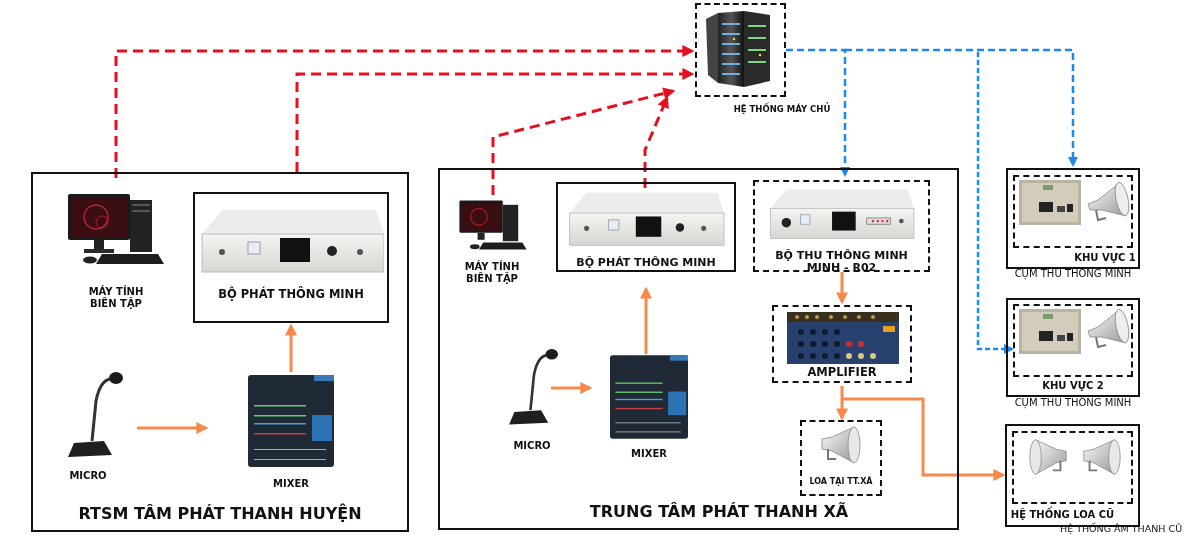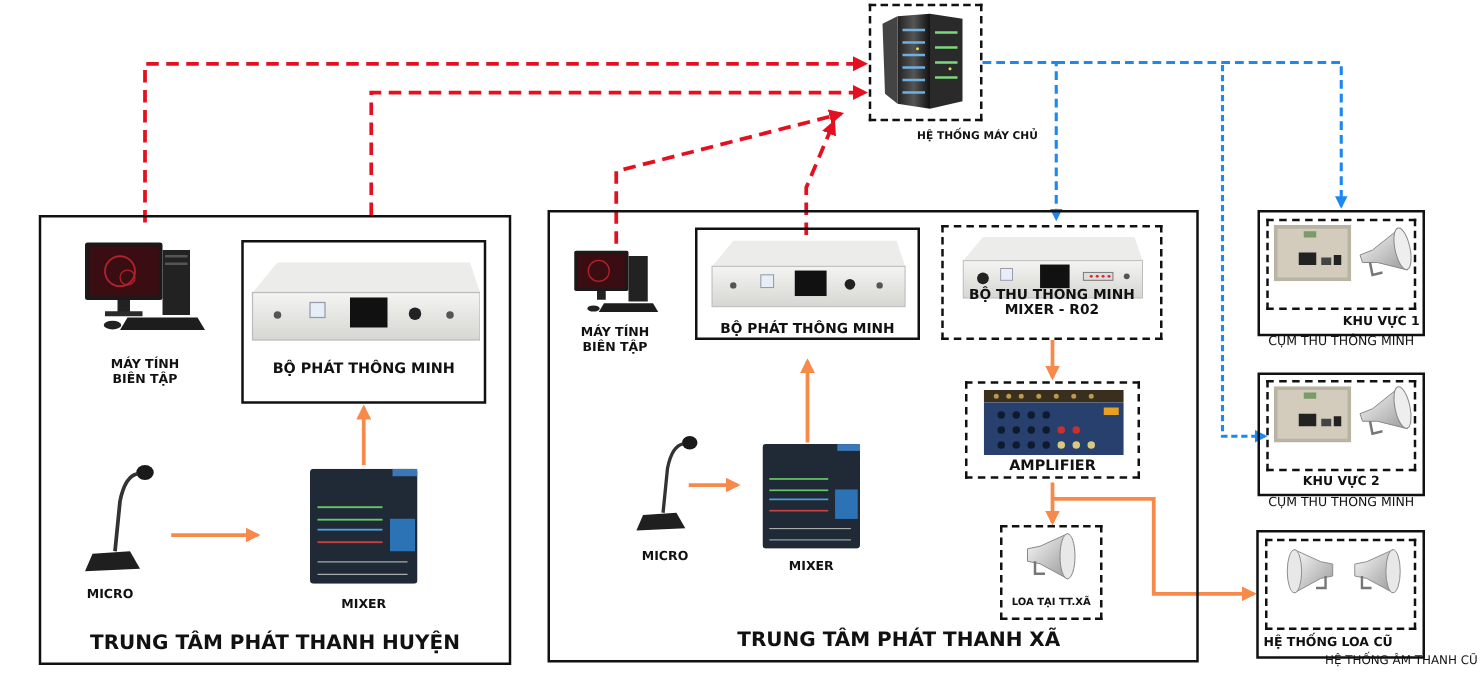--- a/index.html
+++ b/index.html
@@ -149,21 +149,21 @@
   <g fill="#c84040">
       <rect x="6" y="58" width="52" height="1.5"></rect>
     </g>
   <g fill="#aaa">
       <rect x="6" y="74" width="72" height="1"></rect>
       <rect x="6" y="84" width="72" height="1"></rect>
     </g>
 </svg>
 <div class="lbl lbl-s" style="left:248px;top:478px;width:86px;">MIXER</div>
 
-<div class="lbl lbl-l" style="left:31px;top:505px;width:378px;">TRUNG TÂM PHÁT THANH HUYỆN</div>
+<div class="lbl lbl-l" style="left:31px;top:505px;width:378px;">RTSM TÂM PHÁT THANH HUYỆN</div>
 
 <div class="box-solid" style="left:438px;top:168px;width:521px;height:362px;"></div>
 
 <svg class="icon" style="left:458px;top:199px" width="70" height="55" viewBox="0 0 100 78">
   <rect x="2" y="2" width="62" height="46" rx="2" fill="#1a1a1a"></rect>
   <rect x="5" y="5" width="56" height="40" fill="#3a0d12"></rect>
   <circle cx="30" cy="25" r="12" fill="none" stroke="#b0222c" stroke-width="1.5"></circle>
   <rect x="28" y="48" width="10" height="10" fill="#222"></rect>
   <rect x="64" y="8" width="22" height="52" fill="#222"></rect>
   <polygon points="36,62 92,62 98,72 30,72" fill="#1d1d1d"></polygon>
@@ -195,23 +195,23 @@
   <rect x="80" y="30" width="30" height="24" fill="#111"></rect>
   <rect x="124" y="38" width="30" height="8" fill="#ddd" stroke="#777"></rect>
   <g fill="#d22">
       <circle cx="132" cy="42" r="1.5"></circle>
       <circle cx="138" cy="42" r="1.5"></circle>
       <circle cx="144" cy="42" r="1.5"></circle>
       <circle cx="150" cy="42" r="1.5"></circle>
     </g>
   <circle cx="168" cy="42" r="3" fill="#555"></circle>
 </svg>
-<div class="lbl lbl-m" style="left:753px;top:230px;width:177px;font-size:11px;line-height:12px;">
+<div class="lbl lbl-m" style="left:753px;top:250px;width:177px;font-size:11px;line-height:12px;">
   <div>BỘ THU THÔNG MINH</div>
-  <div>MIXER - R02</div>
+  <div>MINH - R02</div>
 </div>
 
 <div class="box-dash" style="left:772px;top:305px;width:140px;height:78px;"></div>
 <svg class="icon" style="left:787px;top:312px" width="112" height="52" viewBox="0 0 112 52">
   <rect x="0" y="0" width="112" height="10" fill="#3a2e1c"></rect>
   <g fill="#b89a52">
       <circle cx="10" cy="5" r="2"></circle>
       <circle cx="20" cy="5" r="2"></circle>
       <circle cx="30" cy="5" r="2"></circle>
       <circle cx="44" cy="5" r="2"></circle>

